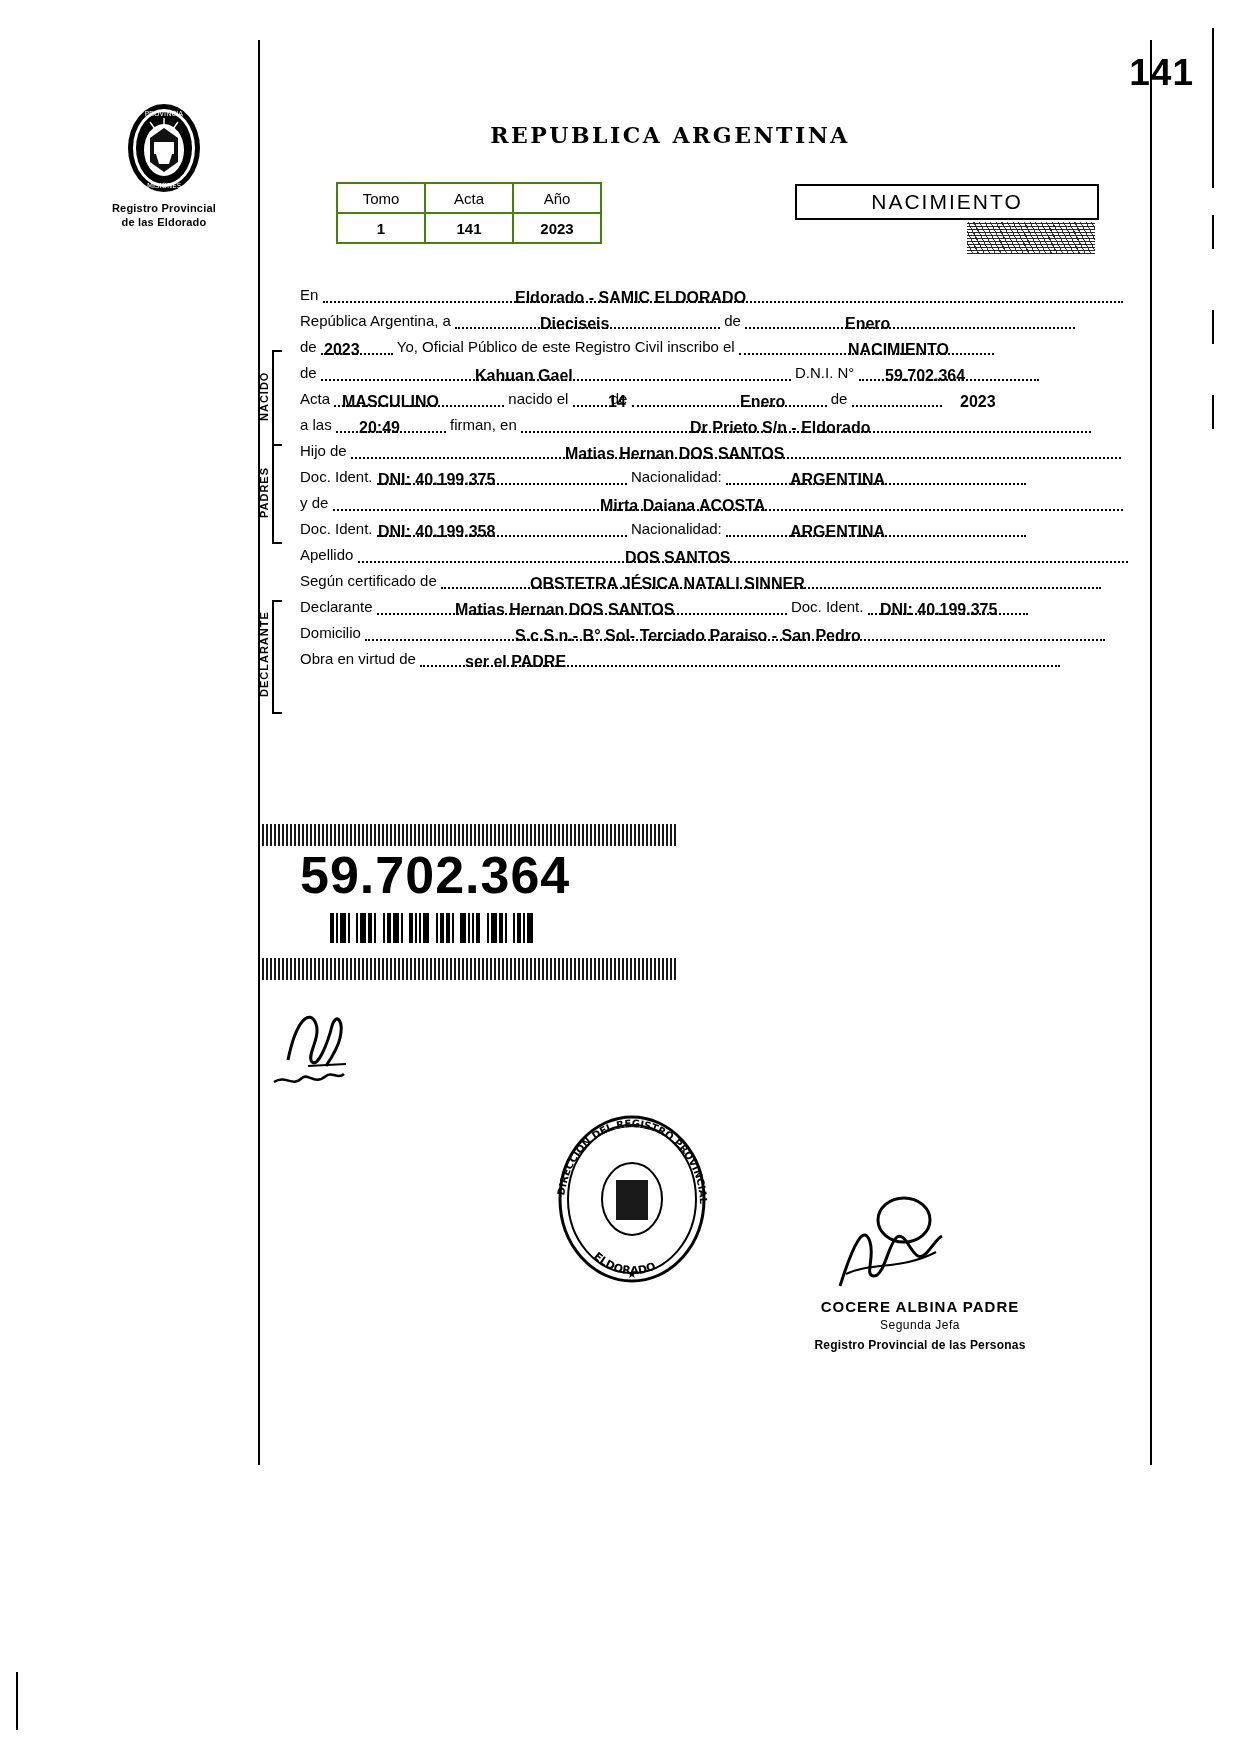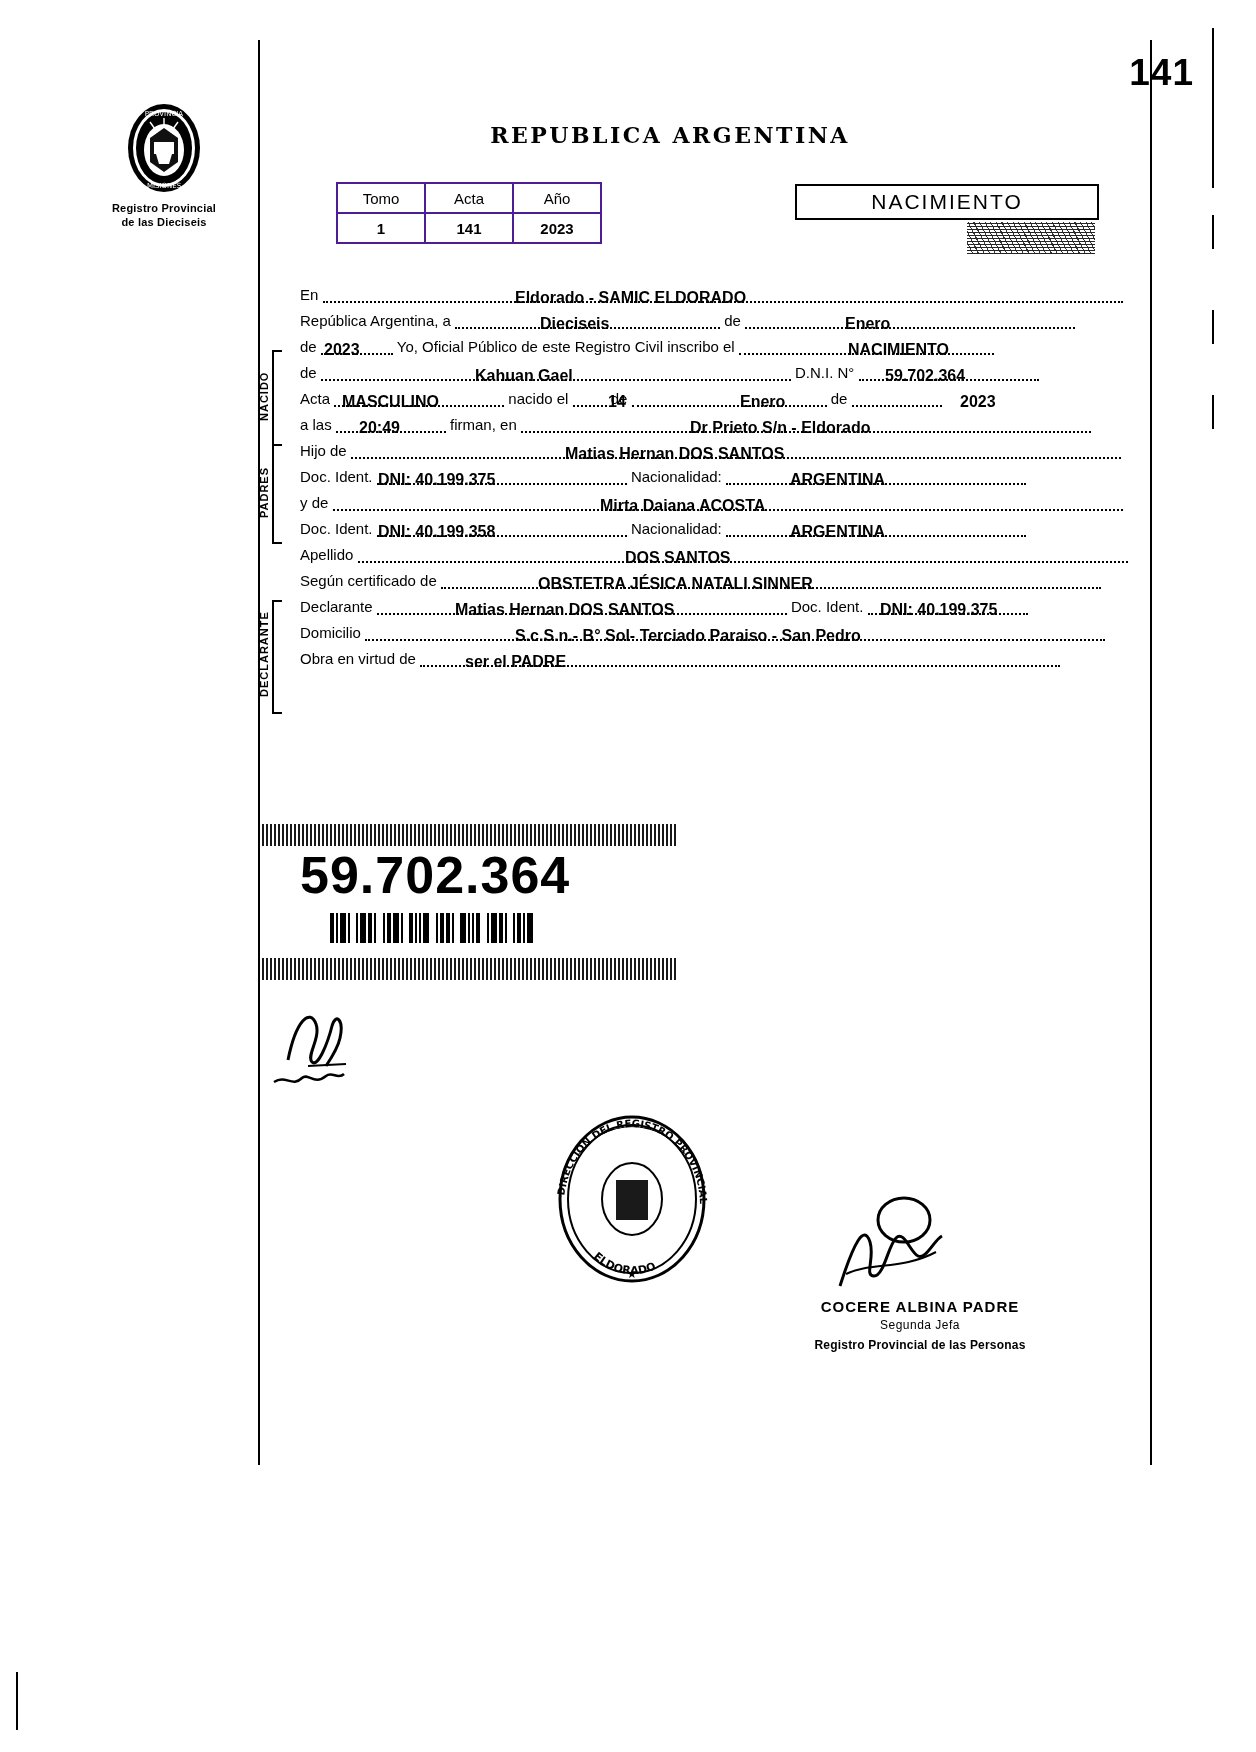--- a/index.html
+++ b/index.html
@@ -98,21 +98,21 @@
   }
 
   
   .tab-table {
     position: absolute;
     left: 336px; top: 182px;
     border-collapse: collapse;
     font-size: 15px;
   }
   .tab-table td, .tab-table th {
-    border: 2px solid #4c1d95;
+    border: 2px solid #4d7c0f;
     width: 86px;
     height: 28px;
     text-align: center;
     font-weight: 400;
     font-size: 15px;
     padding: 0;
   }
   .tab-table .val { font-weight: 700; }
 
   
@@ -298,21 +298,21 @@
           <line x1="41" y1="26" x2="41" y2="18"></line>
           <line x1="32" y1="29" x2="27" y2="22"></line>
           <line x1="50" y1="29" x2="55" y2="22"></line>
         </g>
         <text x="41" y="16" font-size="7" fill="#fff" text-anchor="middle" font-family="DejaVu Sans, sans-serif">PROVINCIA</text>
         <text x="41" y="88" font-size="7" fill="#fff" text-anchor="middle" font-family="DejaVu Sans, sans-serif">MISIONES</text>
       </svg>
     </div>
     <div class="crest-caption">
       <div>Registro Provincial</div>
-      <div>de las Dieciseis</div>
+      <div>de las Eldorado</div>
     </div>
   </div>
 
   <div class="doc-title">REPUBLICA ARGENTINA</div>
 
   <table class="tab-table">
     <tbody>
         <tr>
       <th>Tomo</th>
       <th>Acta</th>
@@ -429,21 +429,21 @@
 
     <div class="line">
       <span class="lbl">Apellido</span>
       <span class="dots" style="width:770px;"></span>
       <span class="fill" style="left:325px;">DOS SANTOS</span>
     </div>
 
     <div class="line">
       <span class="lbl">Según certificado de</span>
       <span class="dots" style="width:660px;"></span>
-      <span class="fill" style="left:238px;">OBSTETRA JÉSICA NATALI SINNER</span>
+      <span class="fill" style="left:230px;">OBSTETRA JÉSICA NATALI SINNER</span>
     </div>
 
     <div class="line">
       <span class="lbl">Declarante</span>
       <span class="dots" style="width:410px;"></span>
       <span class="lbl">Doc. Ident.</span>
       <span class="dots" style="width:160px;"></span>
       <span class="fill" style="left:155px;">Matias Hernan DOS SANTOS</span>
       <span class="fill" style="left:580px;">DNI: 40.199.375</span>
     </div>

